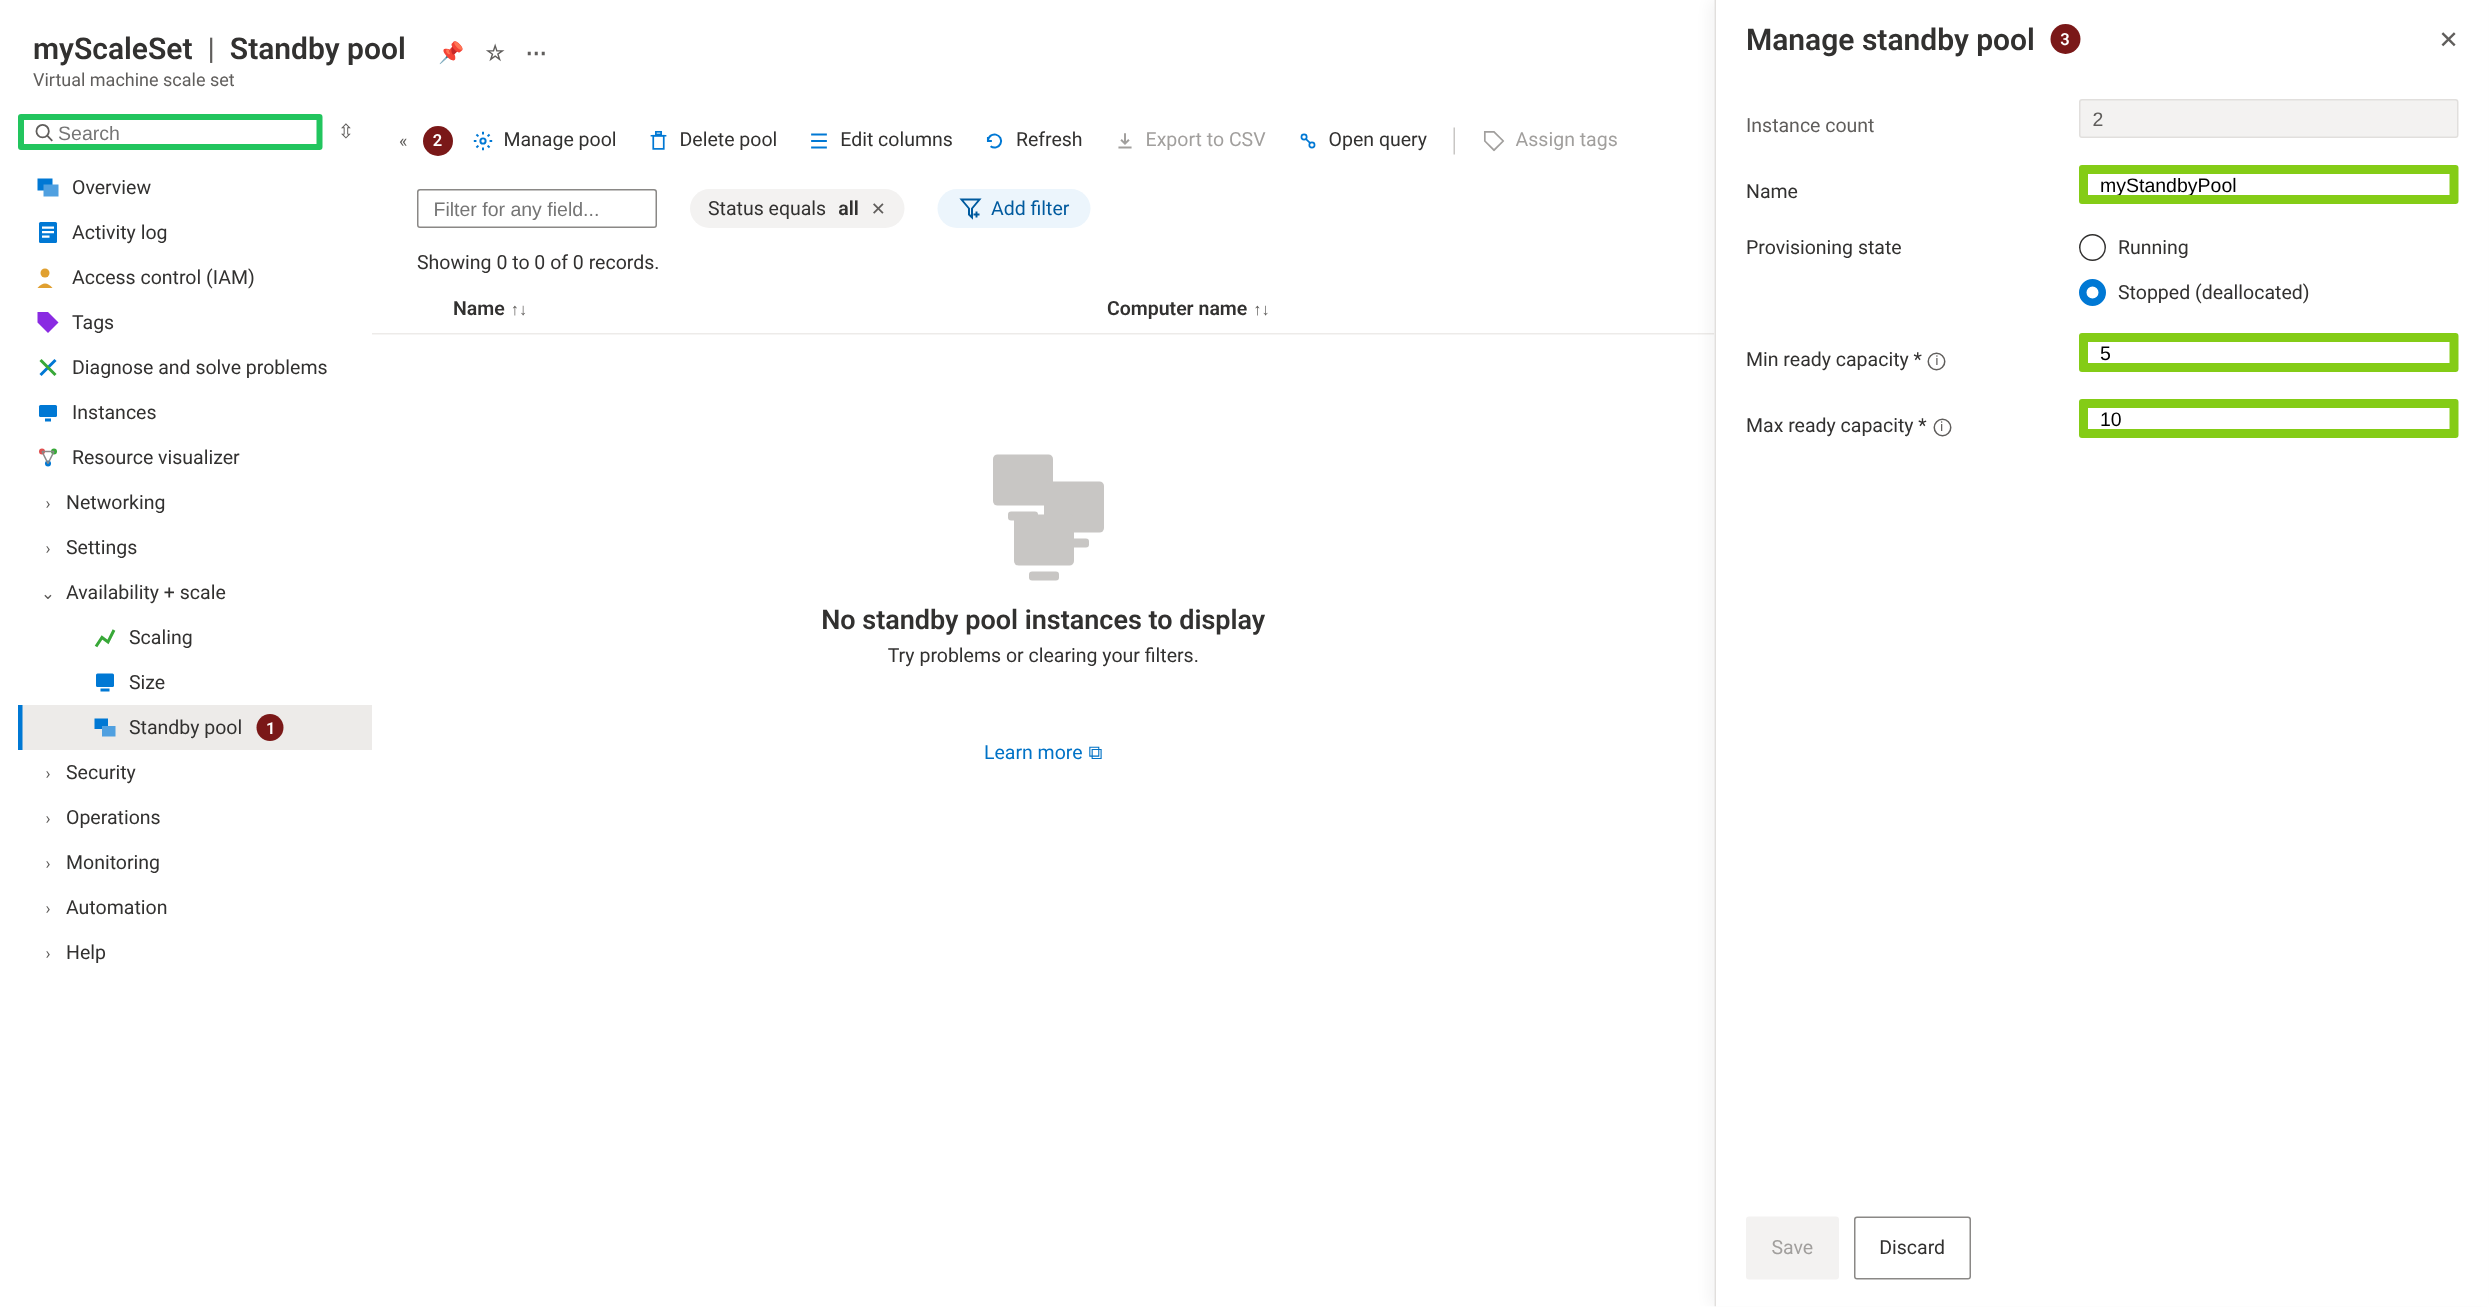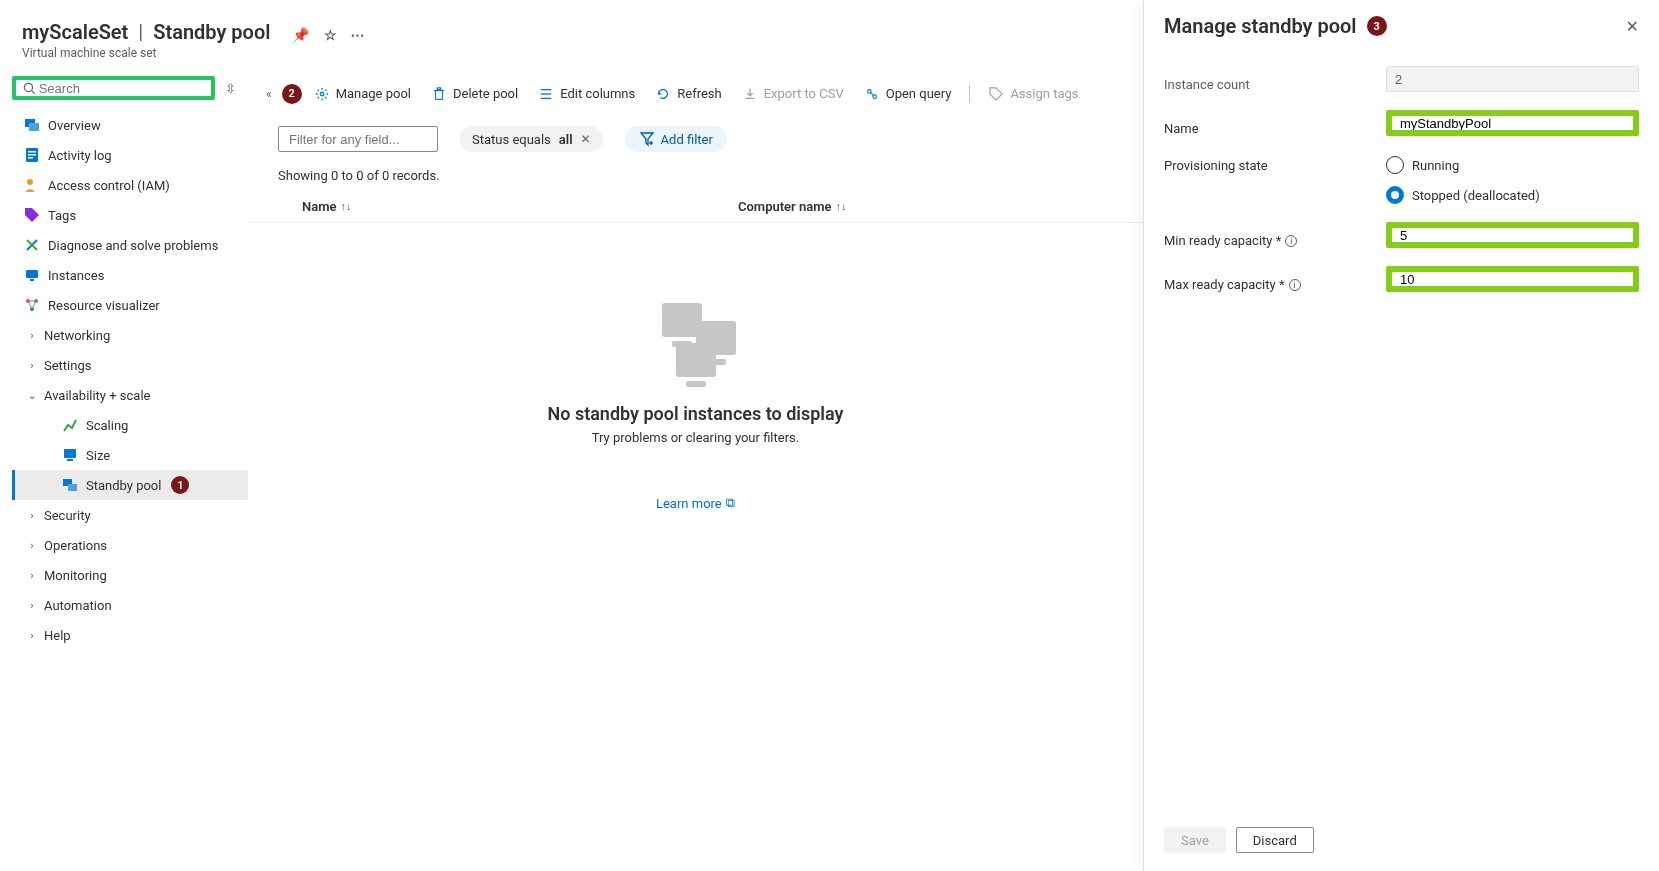--- a/index.html
+++ b/index.html
@@ -228,21 +228,21 @@
     width:12px; height:12px; border:1px solid #605e5c; border-radius:50%;
     display:inline-flex; align-items:center; justify-content:center;
     font-size:9px; color:#605e5c;
   }
   .flyout-footer {
     border-top:1px solid transparent;
     padding:14px 20px 18px 20px;
     display:flex; gap:10px;
   }
   .btn {
-    height:26px; padding:0 16px;
+    height:42px; padding:0 16px;
     font-size:13px; border-radius:2px;
     display:flex; align-items:center; justify-content:center;
     cursor:pointer;
   }
   .btn.secondary { background:#fff; border:1px solid #8a8886; }
   .btn.disabled-save { background:#f3f2f1; border:1px solid #f3f2f1; color:#a19f9d; cursor:default; }
   .badge-inline {
     width:20px; height:20px; border-radius:50%;
     background:#7a1818; color:#fff;
     font-size:11px; display:inline-flex; align-items:center; justify-content:center;

